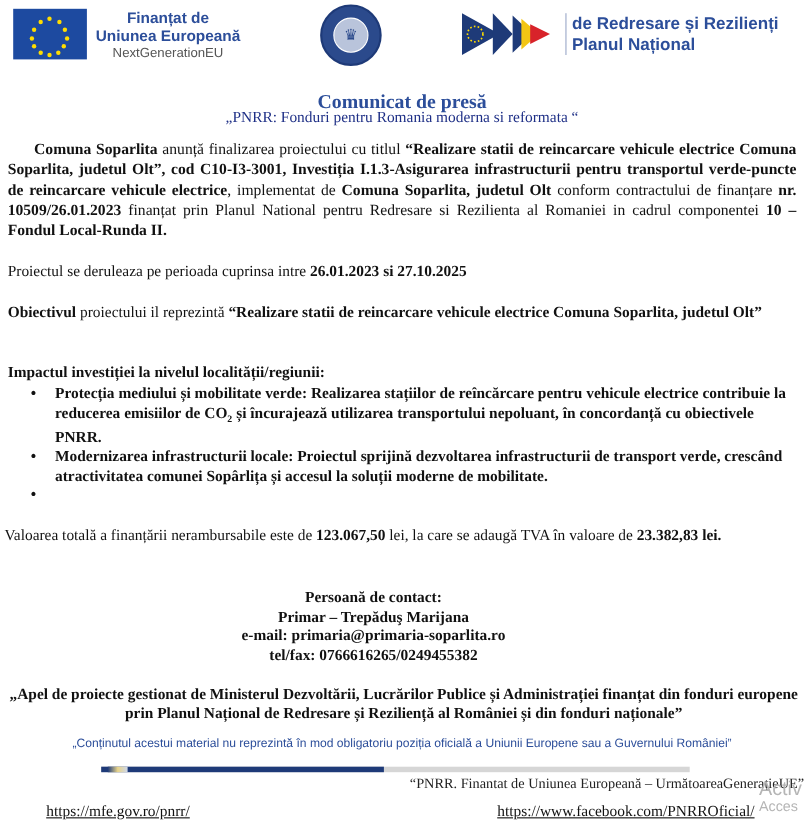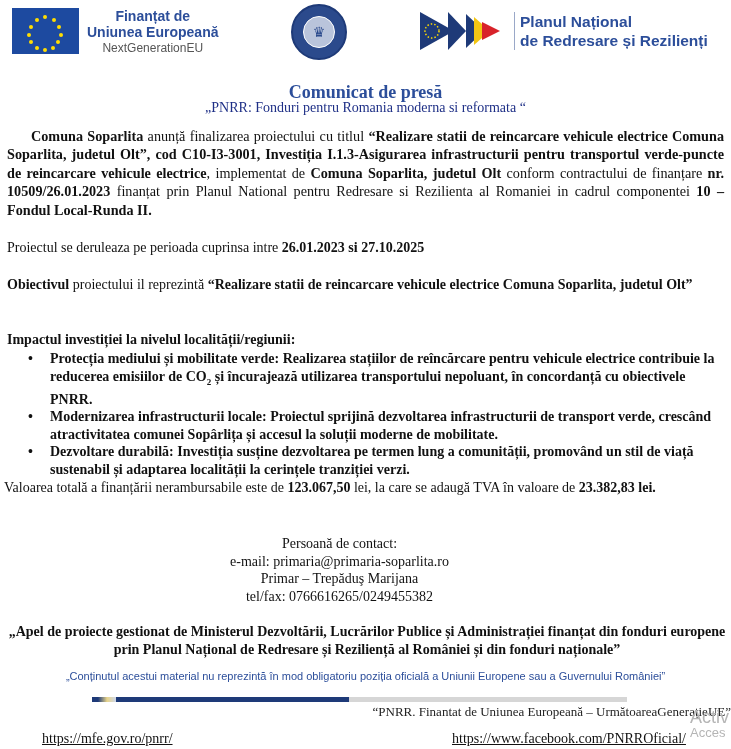--- a/index.html
+++ b/index.html
@@ -19,21 +19,21 @@
   .title { position:absolute; top:82px; left:0; width:731px; text-align:center; color:#2c4e9a; font-weight:bold; font-size:18px; }
   .subtitle { position:absolute; top:100px; left:0; width:731px; text-align:center; color:#1e2f86; font-size:14px; }
   .p1 { position:absolute; top:127px; left:7px; width:717px; text-align:justify; font-size:14.2px; line-height:18.4px; text-indent:24px; }
   .p2 { position:absolute; top:240px; left:7px; font-size:14px; }
   .p3 { position:absolute; top:276px; left:7px; width:717px; font-size:14px; line-height:18px; }
   .p4 { position:absolute; top:332px; left:7px; font-size:14px; font-weight:bold; }
   .bullets { position:absolute; top:350px; left:28px; width:700px; margin:0; padding:0; list-style:none; font-weight:bold; font-size:14px; line-height:17.5px; }
   .bullets li { position:relative; padding-left:22px; }
   .bullets li .dot { position:absolute; left:0; top:0; }
   .p5 { position:absolute; top:479px; left:4px; width:724px; font-size:14px; line-height:18px; }
-  .contact { position:absolute; top:535px; left:0; width:679px; text-align:center; font-weight:normal; font-size:14px; line-height:17.5px; }
+  .contact { position:absolute; top:535px; left:0; width:679px; text-align:center; font-weight:bold; font-size:14px; line-height:17.5px; }
   .apel { position:absolute; top:623px; left:5px; width:724px; text-align:center; font-weight:bold; font-size:14px; line-height:17.5px; }
   .disclaimer { position:absolute; top:670px; left:0; width:731px; text-align:center; font-family:"Liberation Sans", sans-serif; font-size:11px; color:#2c4e9a; }
   .bar { position:absolute; top:697px; left:92px; width:535px; height:5px; background:#d6d6d6; }
   .bar .blue { position:absolute; left:0; top:0; width:257px; height:5px; background:#1e3a78; }
   .bar .yellow { position:absolute; left:6px; top:0; width:18px; height:5px; background:linear-gradient(90deg,#1e3a78,#e8d48a,#cfd8ea); }
   .footer-tag { position:absolute; top:704px; left:0; width:731px; text-align:right; font-size:13px; color:#222; }
   .link { position:absolute; top:720px; font-size:14px; color:#111; text-decoration:underline;margin-top:11px; }
   .link-left { left:42px; }
   .link-right { left:452px; }
   .watermark { position:absolute; left:690px; top:708px; color:#b5b5b5; font-family:"Liberation Sans", sans-serif; font-size:18px; line-height:18px; }
@@ -73,49 +73,49 @@
   <div class="pnrr-logo">
     <svg class="pnrr-arrows" viewBox="0 0 88 42">
       <polygon points="0,2 0,40 34,21" fill="#1e3a78"></polygon>
       <circle cx="12" cy="21" r="7" fill="none" stroke="#ffdd00" stroke-width="1.5" stroke-dasharray="1.5 2"></circle>
       <polygon points="28,2 28,40 46,21" fill="#1e3a78"></polygon>
       <polygon points="46,4 46,38 64,21" fill="#1e3a78"></polygon>
       <polygon points="54,7 54,35 70,21" fill="#f3c614"></polygon>
       <polygon points="62,12 62,30 80,21" fill="#d8232a"></polygon>
     </svg>
     <div class="pnrr-text">
+      <div>de Redresare și Rezilienți</div>
       <div>Planul Național</div>
-      <div>de Redresare și Rezilienți</div>
     </div>
   </div>
 </div>
 
 <div class="title">Comunicat de presă</div>
 <div class="subtitle">„PNRR: Fonduri pentru Romania moderna si reformata “</div>
 
 <div class="p1"><b>Comuna Soparlita</b><span> anunță finalizarea proiectului cu titlul </span><b>“Realizare statii de reincarcare vehicule electrice Comuna Soparlita, judetul Olt”, cod C10-I3-3001, Investiția I.1.3-Asigurarea infrastructurii pentru transportul verde-puncte de reincarcare vehicule electrice</b><span>, implementat de </span><b>Comuna Soparlita, judetul Olt</b><span> conform contractului de finanțare </span><b>nr. 10509/26.01.2023</b><span> finanțat prin Planul National pentru Redresare si Rezilienta al Romaniei in cadrul componentei </span><b>10 – Fondul Local-Runda II.</b></div>
 
 <div class="p2"><span>Proiectul se deruleaza pe perioada cuprinsa intre </span><b>26.01.2023</b><b> si </b><b>27.10.2025</b></div>
 
 <div class="p3"><b>Obiectivul</b><span> proiectului il reprezintă </span><b>“Realizare statii de reincarcare vehicule electrice Comuna Soparlita, judetul Olt”</b></div>
 
 <div class="p4">Impactul investiției la nivelul localității/regiunii:</div>
 
 <ul class="bullets">
   <li><span class="dot">•</span><span>Protecția mediului și mobilitate verde: Realizarea stațiilor de reîncărcare pentru vehicule electrice contribuie la reducerea emisiilor de CO</span><sub style="font-size:9px">2</sub><span> și încurajează utilizarea transportului nepoluant, în concordanță cu obiectivele PNRR.</span></li>
   <li><span class="dot">•</span><span>Modernizarea infrastructurii locale: Proiectul sprijină dezvoltarea infrastructurii de transport verde, crescând atractivitatea comunei Sopârlița și accesul la soluții moderne de mobilitate.</span></li>
-  <li><span class="dot">•</span><span>Dezvoltare durabilă: Investiția susține dezvoltarea pe termen lung a comunității, promovând un stil de viață sustenabil și adaptarea localității la cerințele tranziției verzi.</span></li>
+  <li><span class="dot">•</span></li>
 </ul>
 
 <div class="p5"><span>Valoarea totală a finanțării nerambursabile este de </span><b>123.067,50</b><span> lei, la care se adaugă TVA în valoare de </span><b>23.382,83 lei.</b></div>
 
 <div class="contact">
   <div>Persoană de contact:</div>
+  <div>Primar – Trepăduş Marijana</div>
   <div>e-mail: primaria@primaria-soparlita.ro</div>
-  <div>Primar – Trepăduş Marijana</div>
   <div>tel/fax: 0766616265/0249455382</div>
 </div>
 
 <div class="apel">„Apel de proiecte gestionat de Ministerul Dezvoltării, Lucrărilor Publice și Administrației  finanțat din fonduri europene prin Planul Național de Redresare și Reziliență  al României și din fonduri naționale”</div>
 
 <div class="disclaimer">„Conținutul acestui material nu reprezintă în mod obligatoriu poziția oficială a Uniunii Europene sau a Guvernului României”</div>
 
 <div class="bar">
   <div class="blue"></div>
   <div class="yellow"></div>

